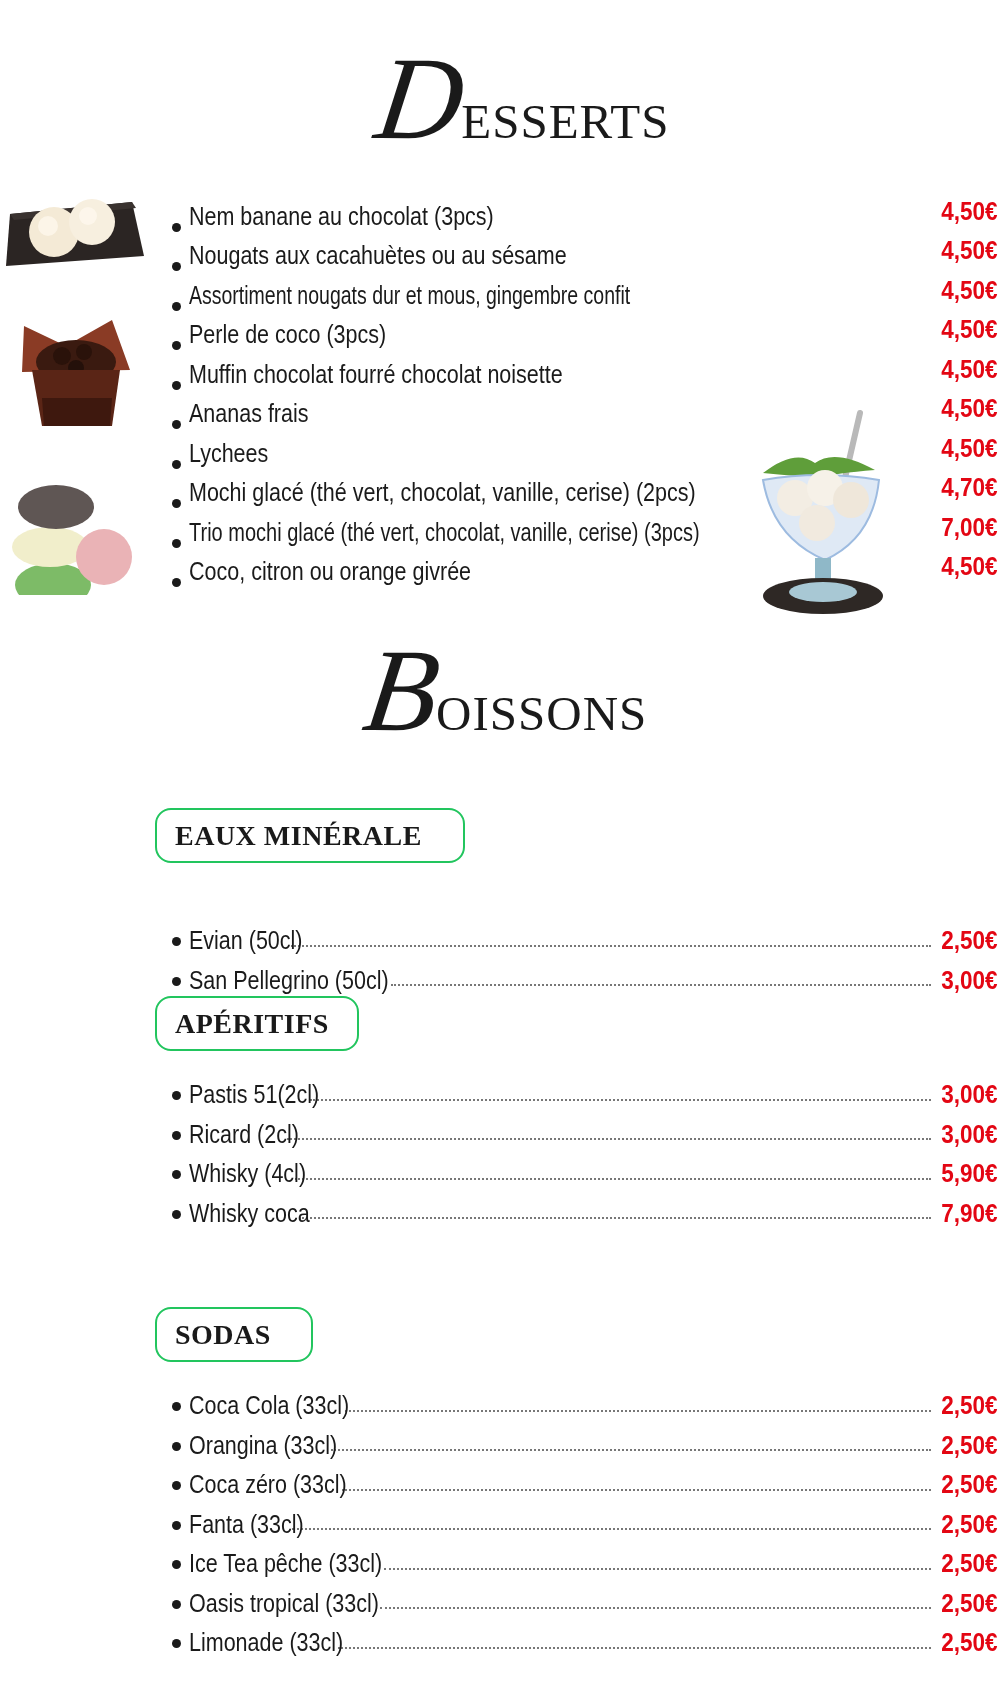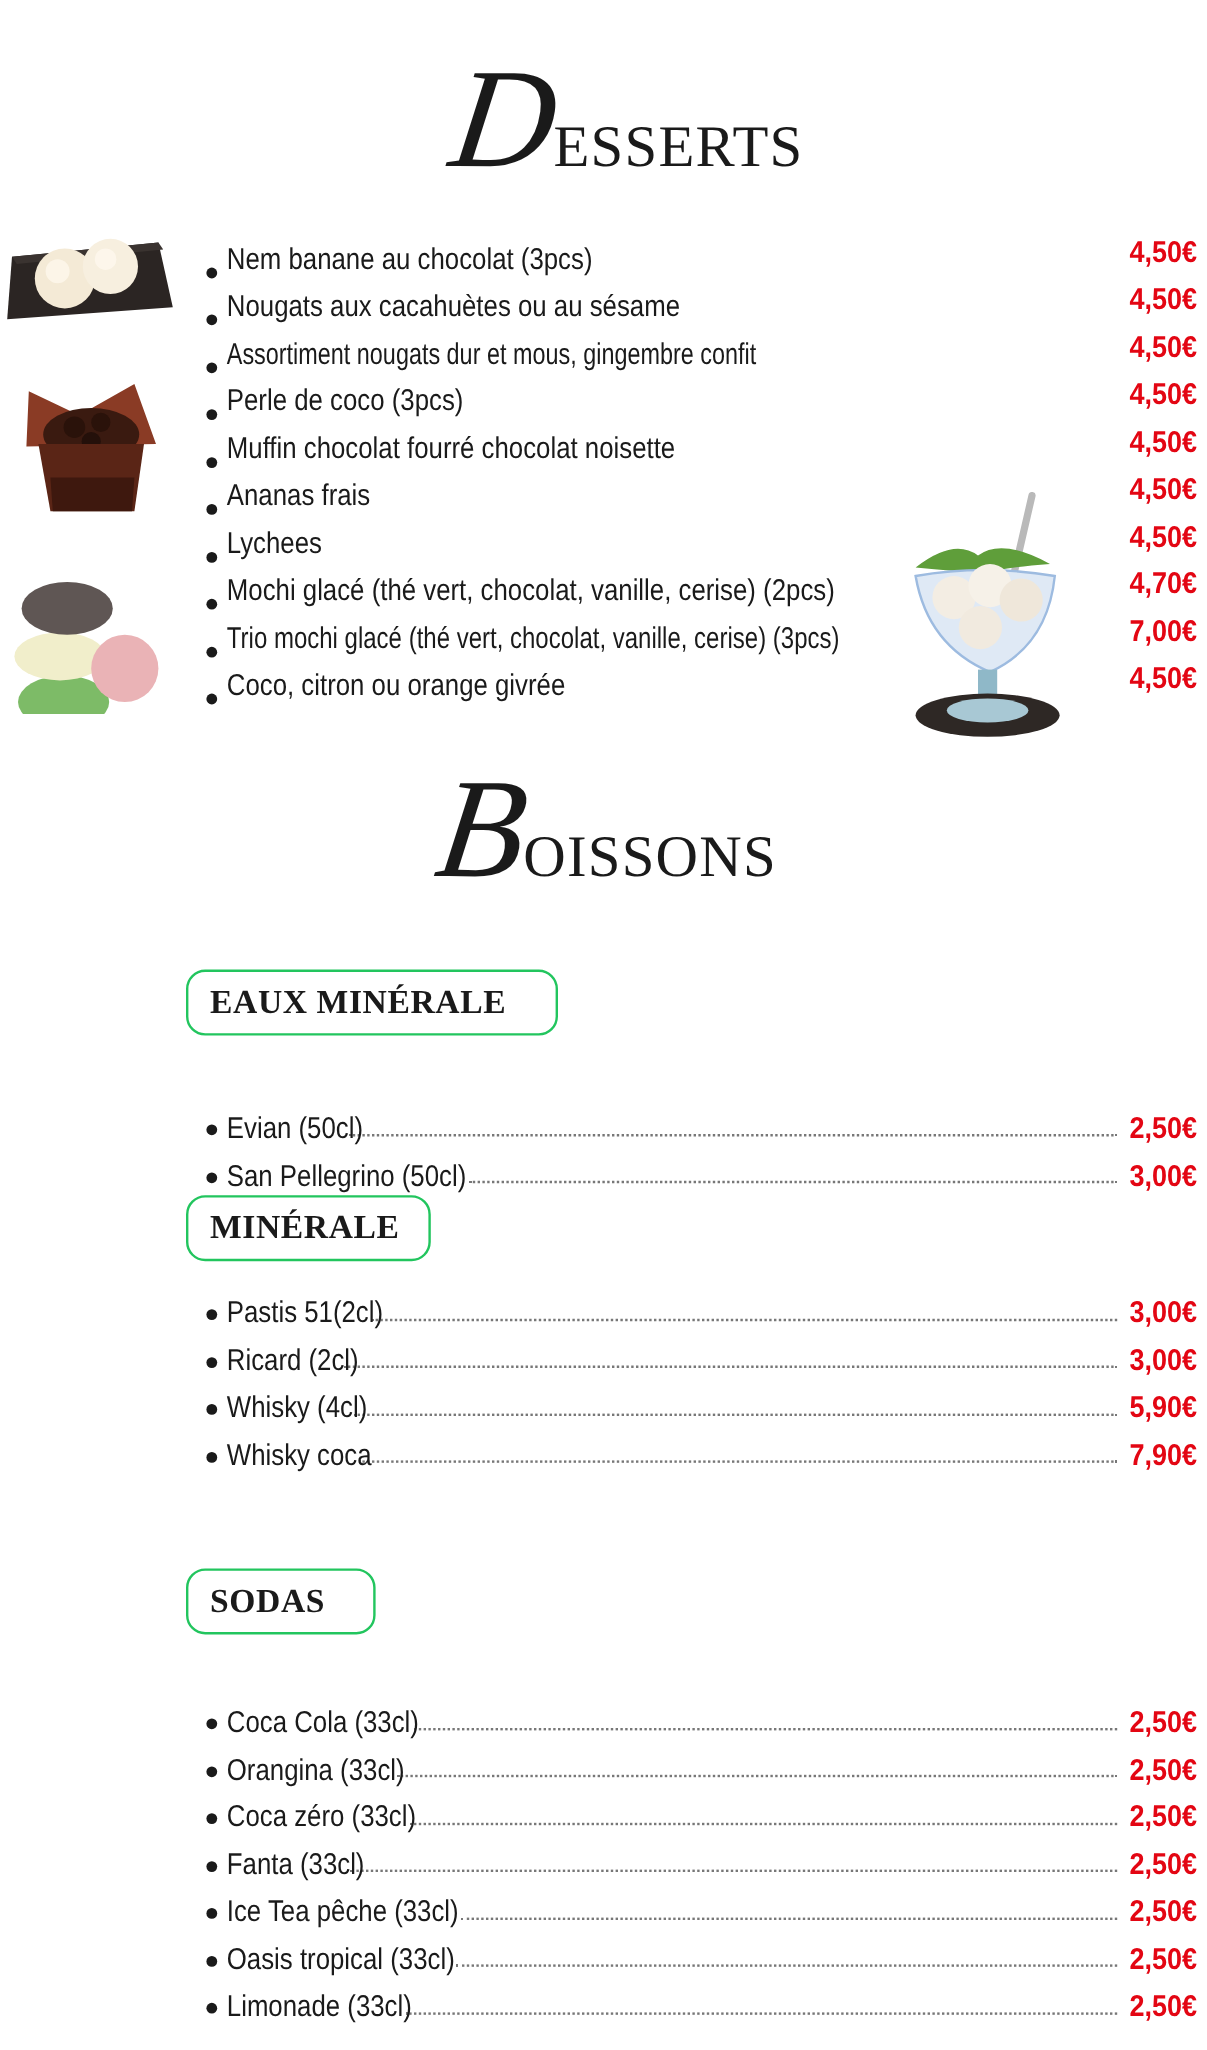--- a/index.html
+++ b/index.html
@@ -30,21 +30,21 @@
   .cat-box { position: absolute; left: 155px; border: 2px solid #22c55e; border-radius: 16px;
              height: 51px; padding: 0 18px; display: flex; align-items: center;
              font-family: "Liberation Serif", serif; font-weight: bold; font-size: 28px; letter-spacing: 0.5px; }
   #cat-eaux { top: 808px; width: 270px; }
   #cat-aperitifs { top: 996px; width: 164px; }
   #cat-sodas { top: 1307px; width: 118px; }
 
   .drink-list { position: absolute; left: 172px; width: 826px; }
   #list-eaux { top: 887px; margin-top: 34px; }
   #list-aperitifs { top: 1075px; }
-  #list-sodas { top: 1416px; }
+  #list-sodas { top: 1386px; }
   .drink-row { position: relative; height: 39.5px; display: flex; align-items: center; font-size: 25px; }
   .drink-row .name { transform: scaleX(0.86); transform-origin: left center; white-space: nowrap;
                      display: inline-block; }
   .drink-row .leader { flex: 1 1 auto; height: 0; border-bottom: 2px dotted #777; margin: 10px 4px 0 -30px; }
   .drink-row .price { flex: 0 0 auto; color: #e30613; font-weight: bold; font-size: 25px;
                       transform: scaleX(0.9); transform-origin: right center; }
 
   
   .photo { position: absolute; }
   #photo-coco { left: 4px; top: 194px; width: 142px; height: 76px; }
@@ -164,21 +164,21 @@
       <span class="price">2,50€</span>
     </div>
   <div class="drink-row">
       <span class="bullet"></span>
       <span class="name">San Pellegrino (50cl)</span>
       <span class="leader"></span>
       <span class="price">3,00€</span>
     </div>
 </div>
 
-<div class="cat-box" id="cat-aperitifs">MINÉRALE</div>
+<div class="cat-box" id="cat-aperitifs">APÉRITIFS</div>
 <div class="drink-list" id="list-aperitifs">
   <div class="drink-row">
       <span class="bullet"></span>
       <span class="name">Pastis 51(2cl)</span>
       <span class="leader"></span>
       <span class="price">3,00€</span>
     </div>
   <div class="drink-row">
       <span class="bullet"></span>
       <span class="name">Ricard (2cl)</span>

